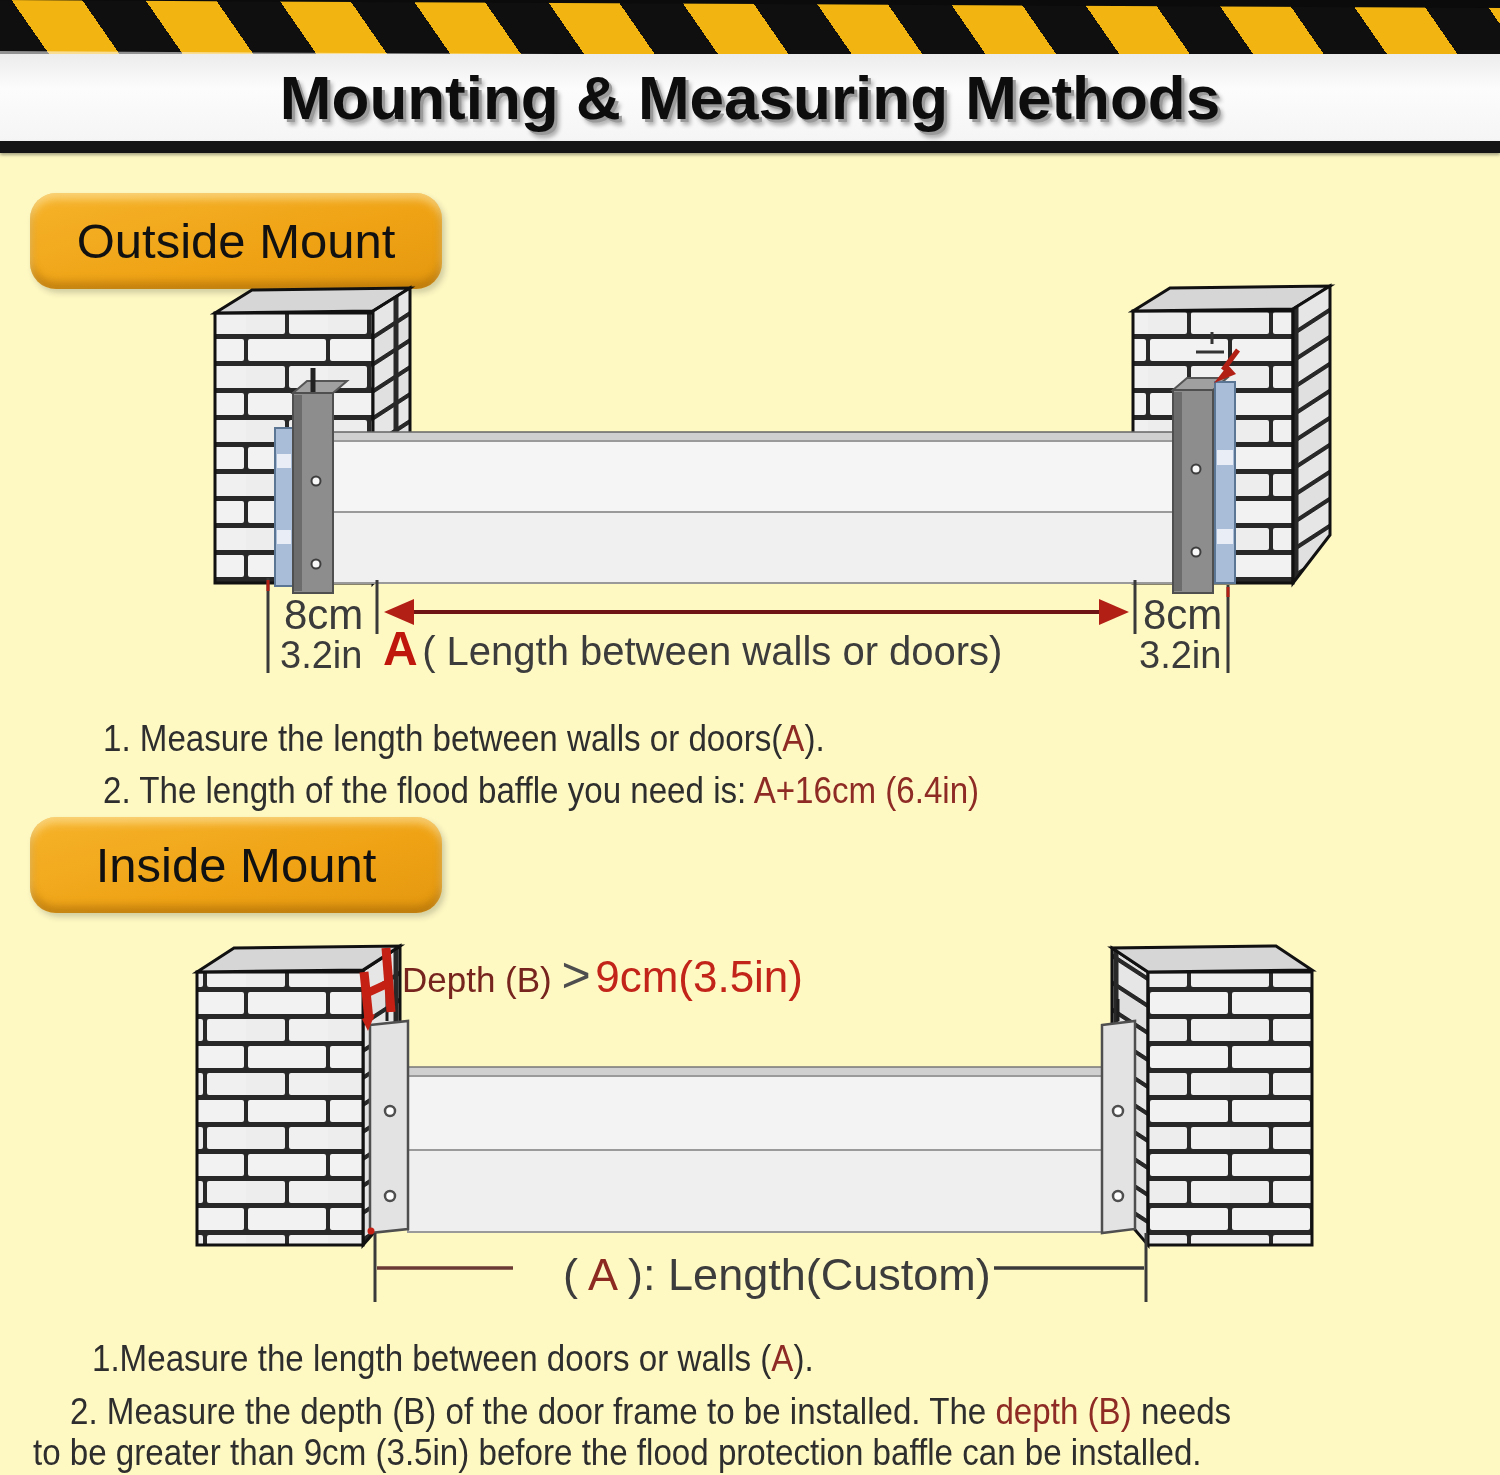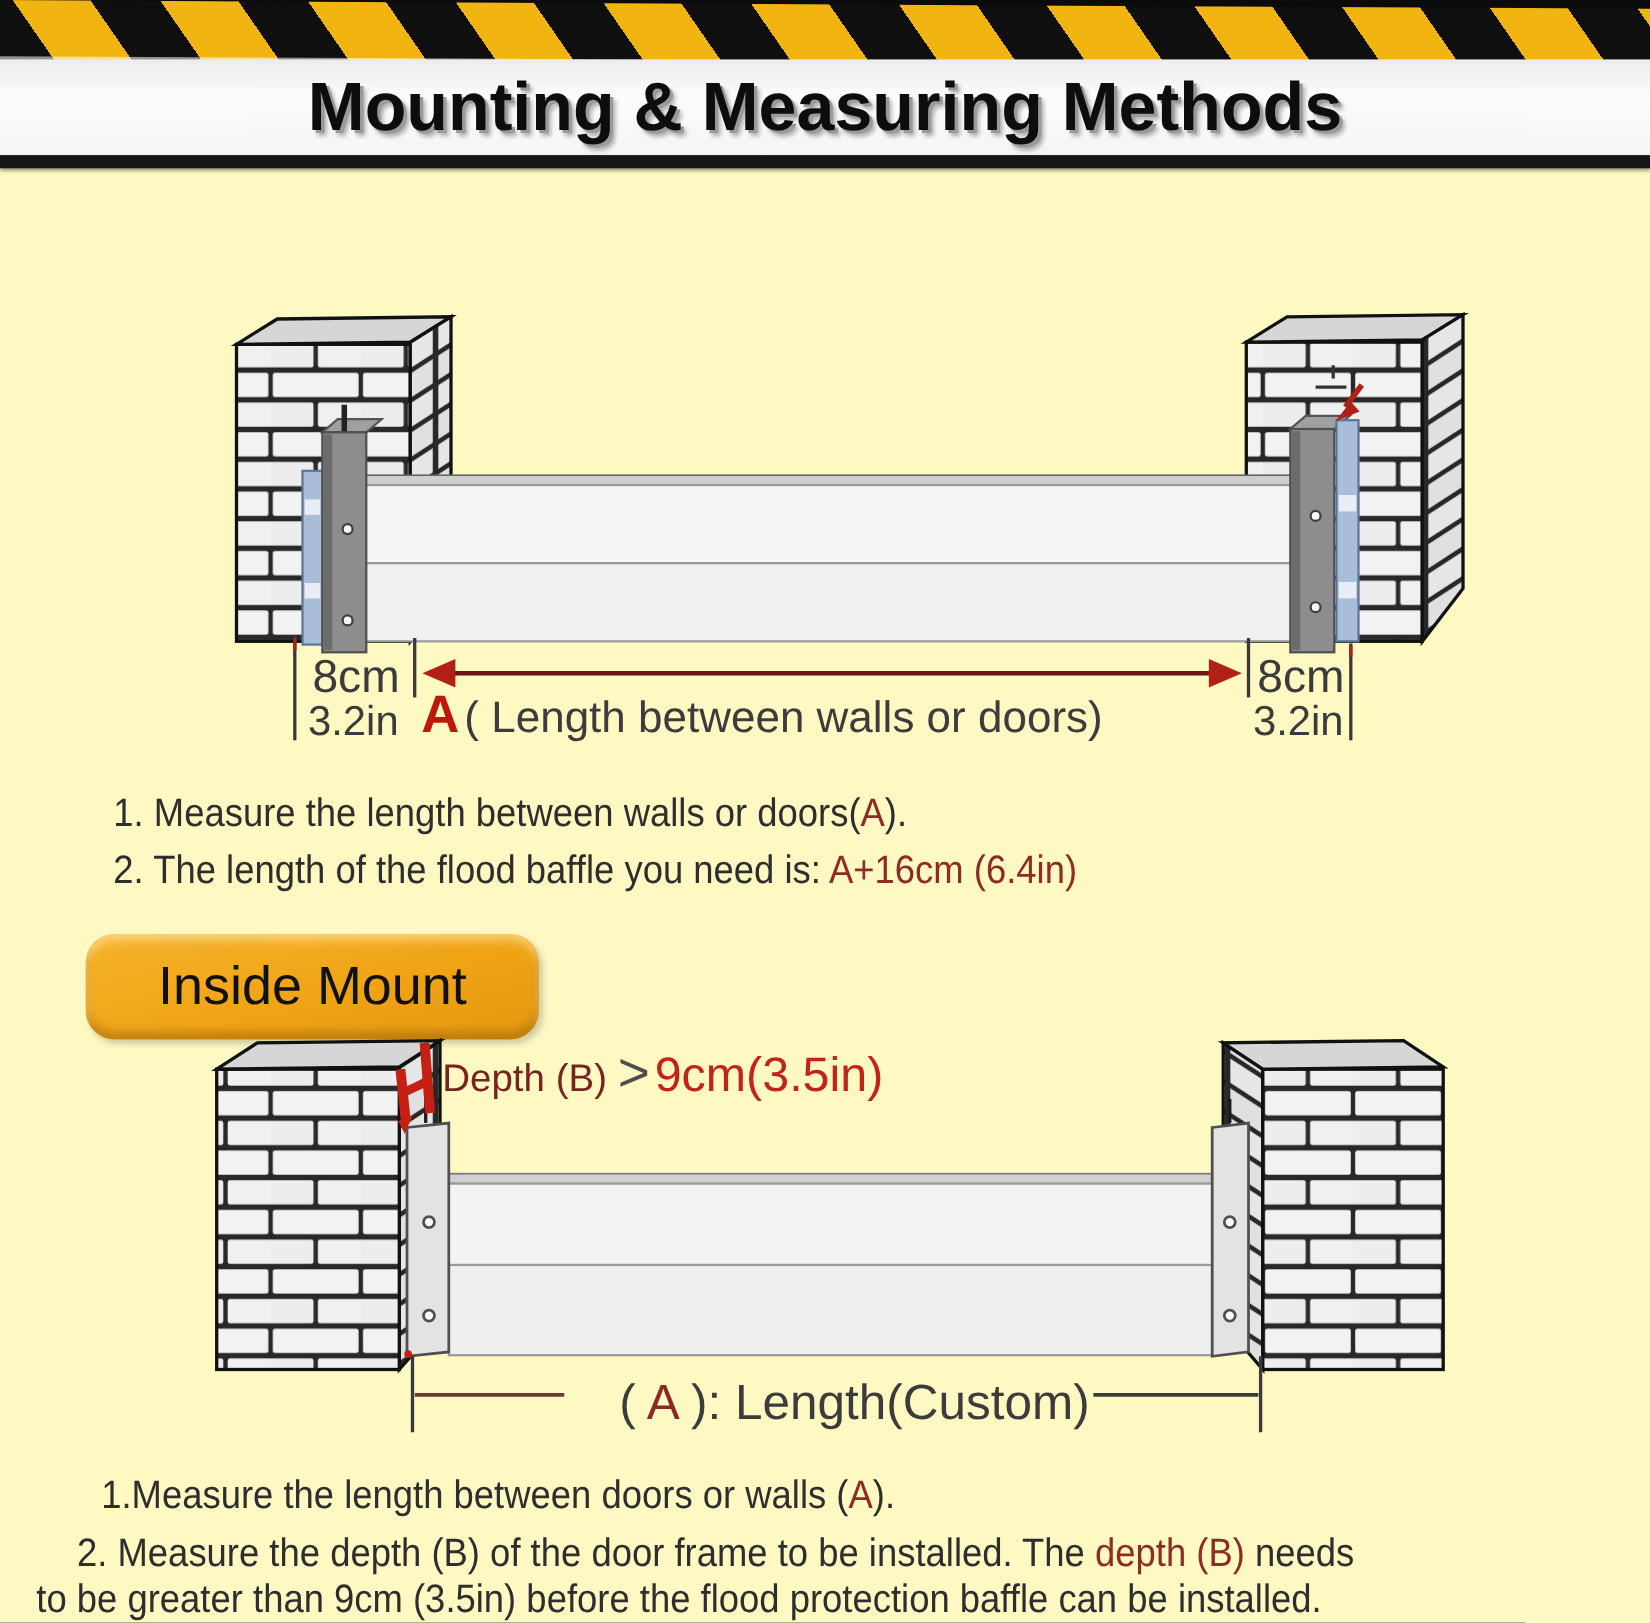--- a/index.html
+++ b/index.html
@@ -23,21 +23,21 @@
   .black-bar{position:absolute;top:141px;left:0;width:100%;height:12px;background:#151515;
              box-shadow:0 2px 3px rgba(0,0,0,.35);}
 
   
   .badge{position:absolute;left:30px;width:412px;height:96px;border-radius:26px;
          background:linear-gradient(165deg,#f6b32a,#efa214 60%,#e4980f);
          box-shadow:inset 0 6px 9px rgba(255,240,190,.55),inset 0 -7px 9px rgba(120,72,0,.38),3px 4px 6px rgba(0,0,0,.18);
          display:flex;align-items:center;justify-content:center;}
   .badge span{font-size:49px;color:#111;}
   .badge.outside{top:193px;}
-  .badge.inside{top:849px;margin-left:48px;}
+  .badge.inside{top:817px;}
 
   .diagram{position:absolute;left:0;}
   #svg-outside{top:282px;}
   #svg-inside{top:935px;}
 
   
   .step{position:absolute;font-size:36px;color:#2e2e2e;white-space:nowrap;
         display:inline-block;transform:scaleX(0.92);transform-origin:left top;}
   .step .maroon{color:#8e2b24;}
   #o-step1{left:103px;top:718px;}
@@ -52,20 +52,23 @@
 <body>
 
 <div class="page">
 
   <div class="hazard"></div>
   <div class="title-band">
     <div class="title">Mounting &amp; Measuring Methods</div>
   </div>
   <div class="black-bar"></div>
 
+  <div class="badge outside">
+    <span>Outside Mount</span>
+  </div>
 
   <svg id="svg-outside" class="diagram" width="1500" height="420" viewBox="0 0 1500 420">
     <defs>
       <pattern id="bF1" width="82" height="54" patternUnits="userSpaceOnUse">
         <rect width="82" height="54" fill="#282828"></rect>
         <rect x="2" y="3" width="78" height="22" rx="2" fill="#f2f2f2"></rect>
         <rect x="-39" y="30" width="78" height="22" rx="2" fill="#ededed"></rect>
         <rect x="43" y="30" width="78" height="22" rx="2" fill="#f0f0f0"></rect>
       </pattern>
       <pattern id="bSR1" width="36" height="54" patternUnits="userSpaceOnUse" patternTransform="skewY(-33)">

